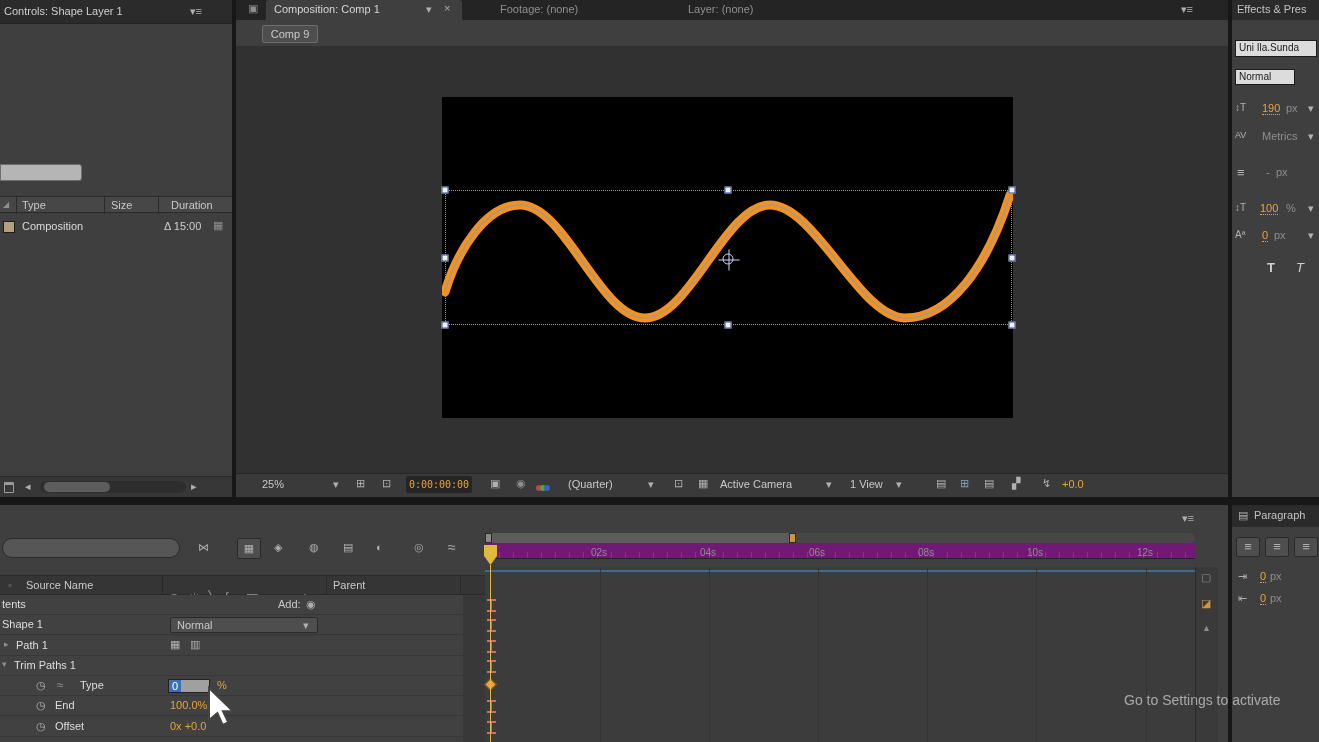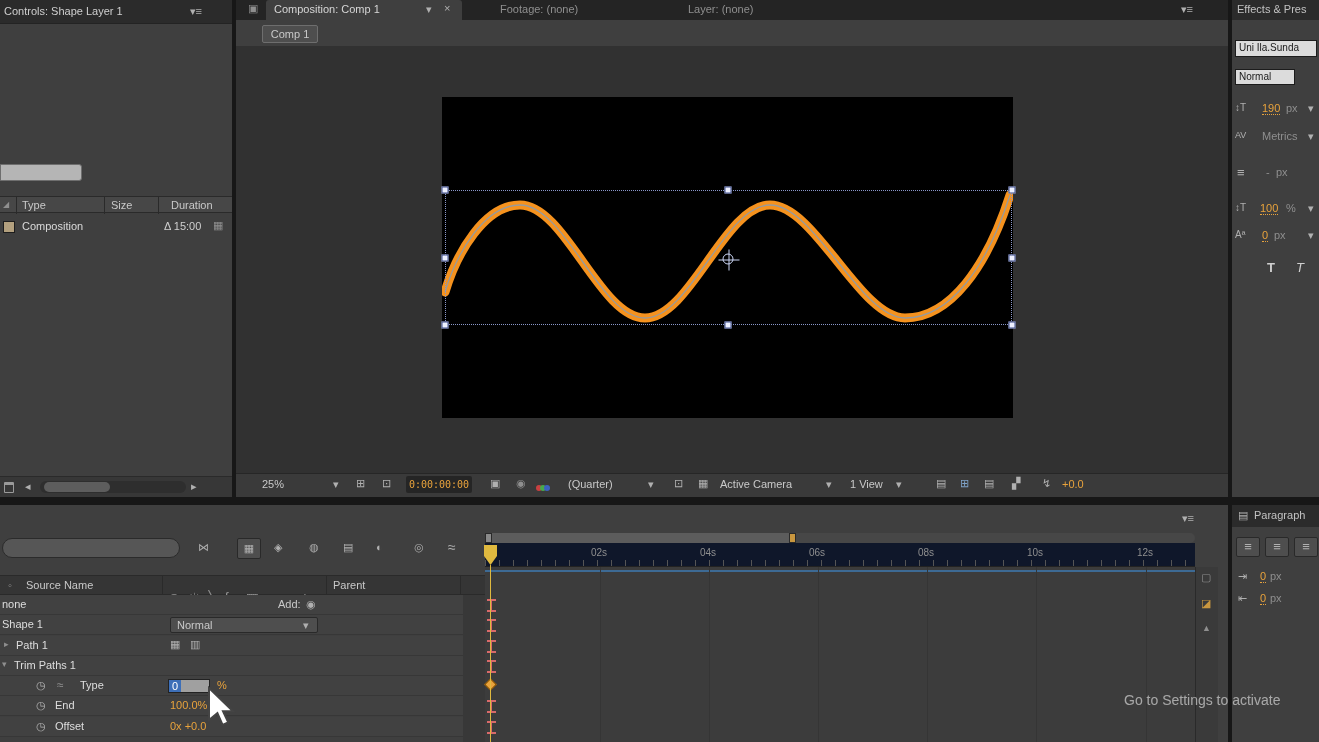--- a/index.html
+++ b/index.html
@@ -72,21 +72,21 @@
       <span class="abs" style="left:8px;top:3px;color:#d6d6d6">Composition: Comp 1</span>
       <span class="abs icon" style="left:160px;top:3px">▾</span>
       <span class="abs icon" style="left:178px;top:2px">×</span>
     </div>
     <span class="abs dim" style="left:264px;top:3px">Footage: (none)</span>
     <span class="abs dim" style="left:452px;top:3px">Layer: (none)</span>
     <span class="abs icon" style="left:945px;top:3px">▾≡</span>
   </div>
 
   <div class="abs" style="left:26px;top:25px;width:56px;height:18px;background:#4e4e4e;border:1px solid #6e6e6e;border-radius:2px;text-align:center;line-height:16px">
-    <span>Comp 1</span>
+    <span>Comp 9</span>
   </div>
 
   <div class="abs" style="left:0;top:46px;width:992px;height:427px;background:#313131"></div>
 
   <div class="abs" style="left:206px;top:97px;width:571px;height:321px;background:#000">
     <svg width="571" height="321" viewBox="0 0 571 321" style="position:absolute;left:0;top:0">
       <path d="M3,195 C15,155 43,108 78,108 C123,108 158,221 203,221 C248,221 283,108 328,108 C373,108 418,221 463,221 C508,221 545,170 568,98" fill="none" stroke="#f5921e" stroke-width="9" stroke-linecap="round"></path>
       <path d="M3,195 C15,155 43,108 78,108 C123,108 158,221 203,221 C248,221 283,108 328,108 C373,108 418,221 463,221 C508,221 545,170 568,98" fill="none" stroke="#9a9a9a" stroke-width="1.3"></path>
     </svg>
   </div>
@@ -203,21 +203,21 @@
     <span class="abs dim" style="left:168px;top:14px;font-size:14px;letter-spacing:2px">◉ ☀ ╲ fx ▦ ◐ ◑ ◈</span>
     <span class="abs" style="left:333px;top:3px">Parent</span>
     <div class="vline" style="left:162px;top:0;height:20px"></div>
     <div class="vline" style="left:326px;top:0;height:20px"></div>
     <div class="vline" style="left:460px;top:0;height:20px"></div>
   </div>
 
   <div class="abs" style="left:463px;top:90px;width:22px;height:147px;background:#383838"></div>
 
   <div class="trow" style="top:90px">
-    <span class="abs" style="left:2px;top:3px;color:#dedede">none</span>
+    <span class="abs" style="left:2px;top:3px;color:#dedede">tents</span>
     <span class="abs" style="left:278px;top:3px">Add:</span>
     <span class="abs icon" style="left:306px;top:3px">◉</span>
   </div>
 
   <div class="trow" style="top:110px">
     <span class="abs" style="left:2px;top:3px;color:#dedede">Shape 1</span>
     <div class="abs btnbox" style="left:170px;top:2px;width:148px;height:16px">
       <span style="position:absolute;left:6px;top:1px">Normal</span>
       <span class="icon" style="position:absolute;left:132px;top:1px">▾</span>
     </div>
@@ -256,21 +256,21 @@
     <span class="abs" style="left:55px;top:3px;color:#dedede">Offset</span>
     <span class="abs orange" style="left:170px;top:3px">0x +0.0</span>
   </div>
 
   <div class="abs" style="left:485px;top:28px;width:710px;height:10px;background:#474747;border-radius:5px">
     <div class="abs" style="left:2px;top:0;width:308px;height:10px;background:#5c5c5c"></div>
     <div class="wahandle" style="left:0px"></div>
     <div class="wahandle" style="left:304px;background:#c9973f"></div>
   </div>
 
-  <div class="abs" style="left:485px;top:38px;width:710px;height:24px;background:#0f172a;border-bottom:1px solid #222">
+  <div class="abs" style="left:485px;top:38px;width:710px;height:16px;background:#701a75;border-bottom:1px solid #222">
     <div class="abs" style="left:0;bottom:0;width:710px;height:6px;background:repeating-linear-gradient(90deg,#555 0 1px,transparent 1px 14px)"></div>
     <span class="abs dim ruler-lbl" style="left:106px;top:4px;font-size:10px">02s</span>
     <span class="abs dim ruler-lbl" style="left:215px;top:4px;font-size:10px">04s</span>
     <span class="abs dim ruler-lbl" style="left:324px;top:4px;font-size:10px">06s</span>
     <span class="abs dim ruler-lbl" style="left:433px;top:4px;font-size:10px">08s</span>
     <span class="abs dim ruler-lbl" style="left:542px;top:4px;font-size:10px">10s</span>
     <span class="abs dim ruler-lbl" style="left:652px;top:4px;font-size:10px">12s</span>
   </div>
 
   <div class="abs" style="left:485px;top:62px;width:710px;height:175px;background:#3c3c3c"></div>

